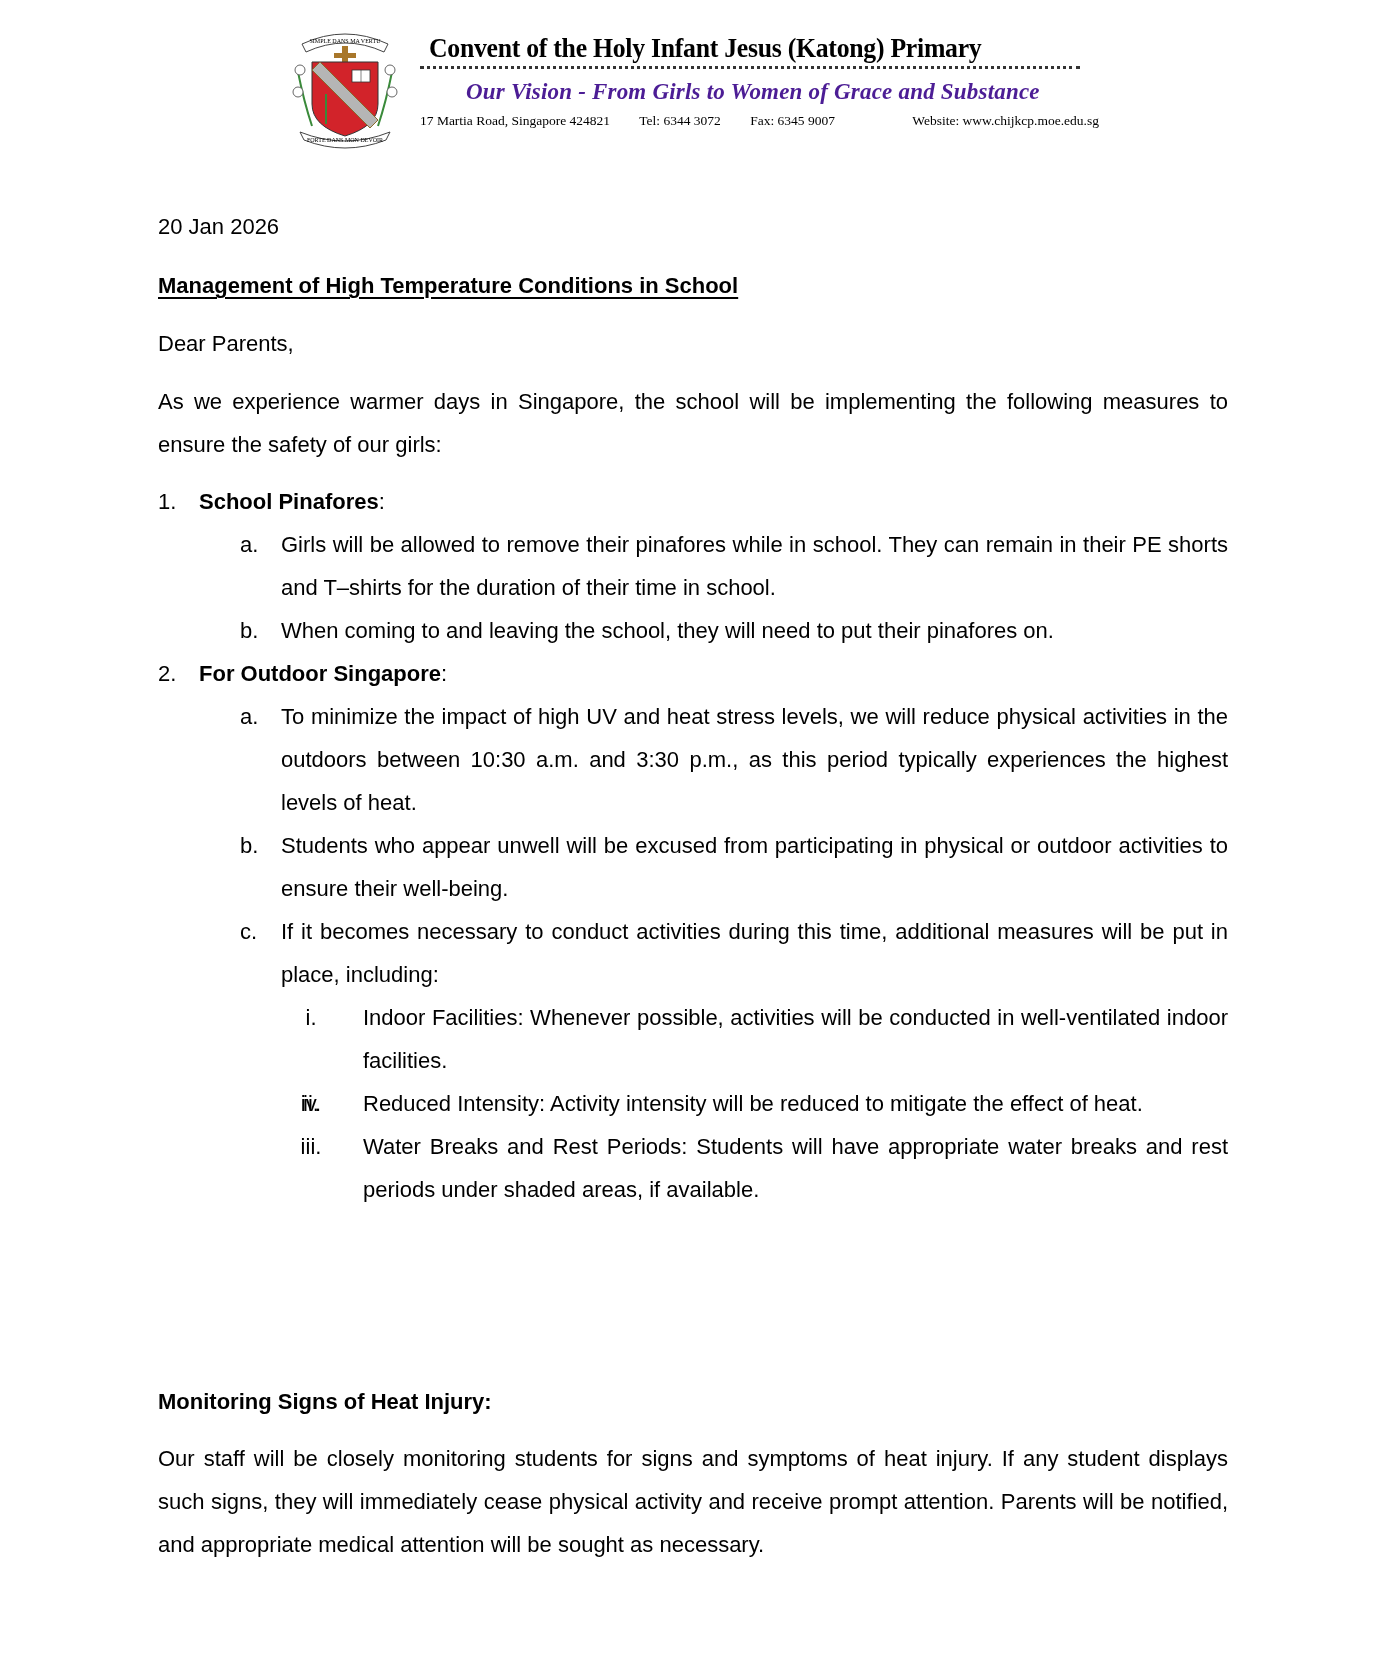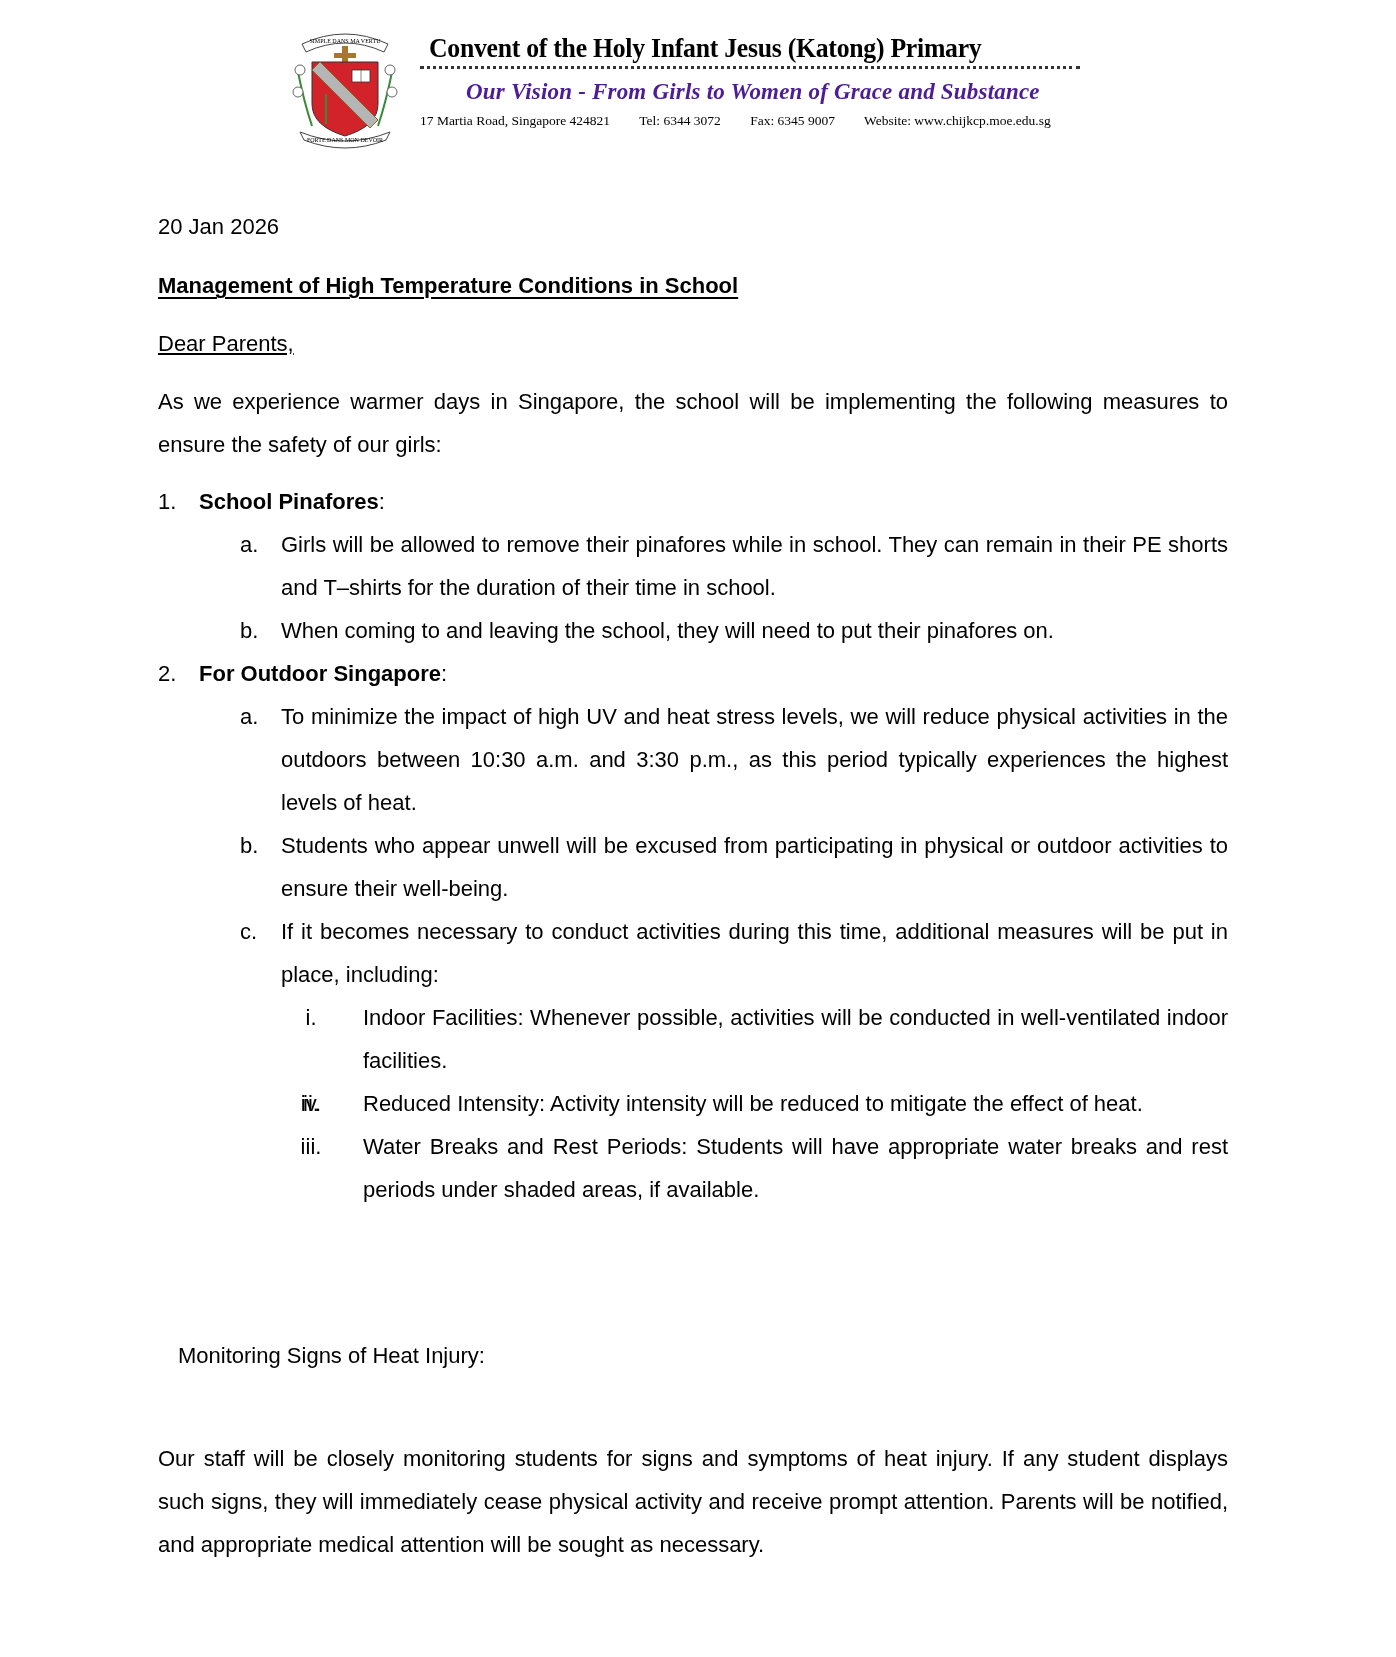--- a/index.html
+++ b/index.html
@@ -12,39 +12,39 @@
   .school-name { font-family: "Liberation Serif", serif; font-weight: bold; font-size: 28px;
                  letter-spacing: -0.3px; text-align: center; width: 620px; margin: 0; line-height: 32px;
                  transform: scaleX(0.92); transform-origin: left center; white-space: nowrap; }
   .dots { width: 660px; border-bottom: 3px dotted #333; height: 0; margin-top: 2px; }
   .vision { font-family: "Liberation Serif", serif; font-style: italic; font-weight: bold;
             color: #4c1d95; font-size: 23px; margin: 10px 0 0 46px; letter-spacing: 0.2px;
             white-space: nowrap; }
   .contact { font-family: "Liberation Serif", serif; font-size: 13.5px; margin-top: 8px;
              white-space: nowrap; }
   .contact span { margin-right: 26px; }
-  .contact span:last-child { margin-right: 0; }
+  .contact span:last-child { margin-right: 0; margin-left: 48px; }
 
   .doc { position: absolute; left: 158px; top: 0; width: 1070px; font-size: 22px; line-height: 43px; }
   .date { position: absolute; top: 205px; left: 0; }
   .title { position: absolute; top: 264px; left: 0; font-weight: bold; text-decoration: underline;
            text-decoration-thickness: 2px; text-underline-offset: 4px; }
-  .greet { position: absolute; top: 322px; left: 0; text-decoration: underline; }
+  .greet { position: absolute; top: 322px; left: 0; }
   .intro { position: absolute; top: 380px; left: 0; width: 1070px; text-align: justify; }
 
   .list { position: absolute; top: 480px; left: 0; width: 1070px; }
   .li1 { position: relative; padding-left: 41px; }
   .li1 > .num { position: absolute; left: 0; top: 0; }
   .li1 > .head { font-weight: bold; }
   .li2 { position: relative; padding-left: 123px; text-align: justify; }
   .li2 > .num { position: absolute; left: 82px; top: 0; }
   .li3 { position: relative; padding-left: 205px; text-align: justify; }
   .li3 > .num { position: absolute; left: 138px; top: 0; width: 30px; text-align: center; }
 
-  .section-title { position: absolute; top: 1334px; left: 0; font-weight: normal; margin-left: 20px; }
+  .section-title { position: absolute; top: 1380px; left: 0; font-weight: bold; }
   .closing { position: absolute; top: 1437px; left: 0; width: 1070px; text-align: justify; }
 </style>
 </head>
 <body>
 
 <div class="letterhead">
   <svg class="crest" viewBox="0 0 110 130">
     <path d="M12 22 Q55 2 98 22 L94 30 Q55 12 16 30 Z" fill="#fff" stroke="#444" stroke-width="1"></path>
     <text x="55" y="21" font-size="6" text-anchor="middle" font-family="Liberation Serif, serif">SIMPLE DANS MA VERTU</text>
     <rect x="52" y="24" width="6" height="26" fill="#a8772a"></rect>

